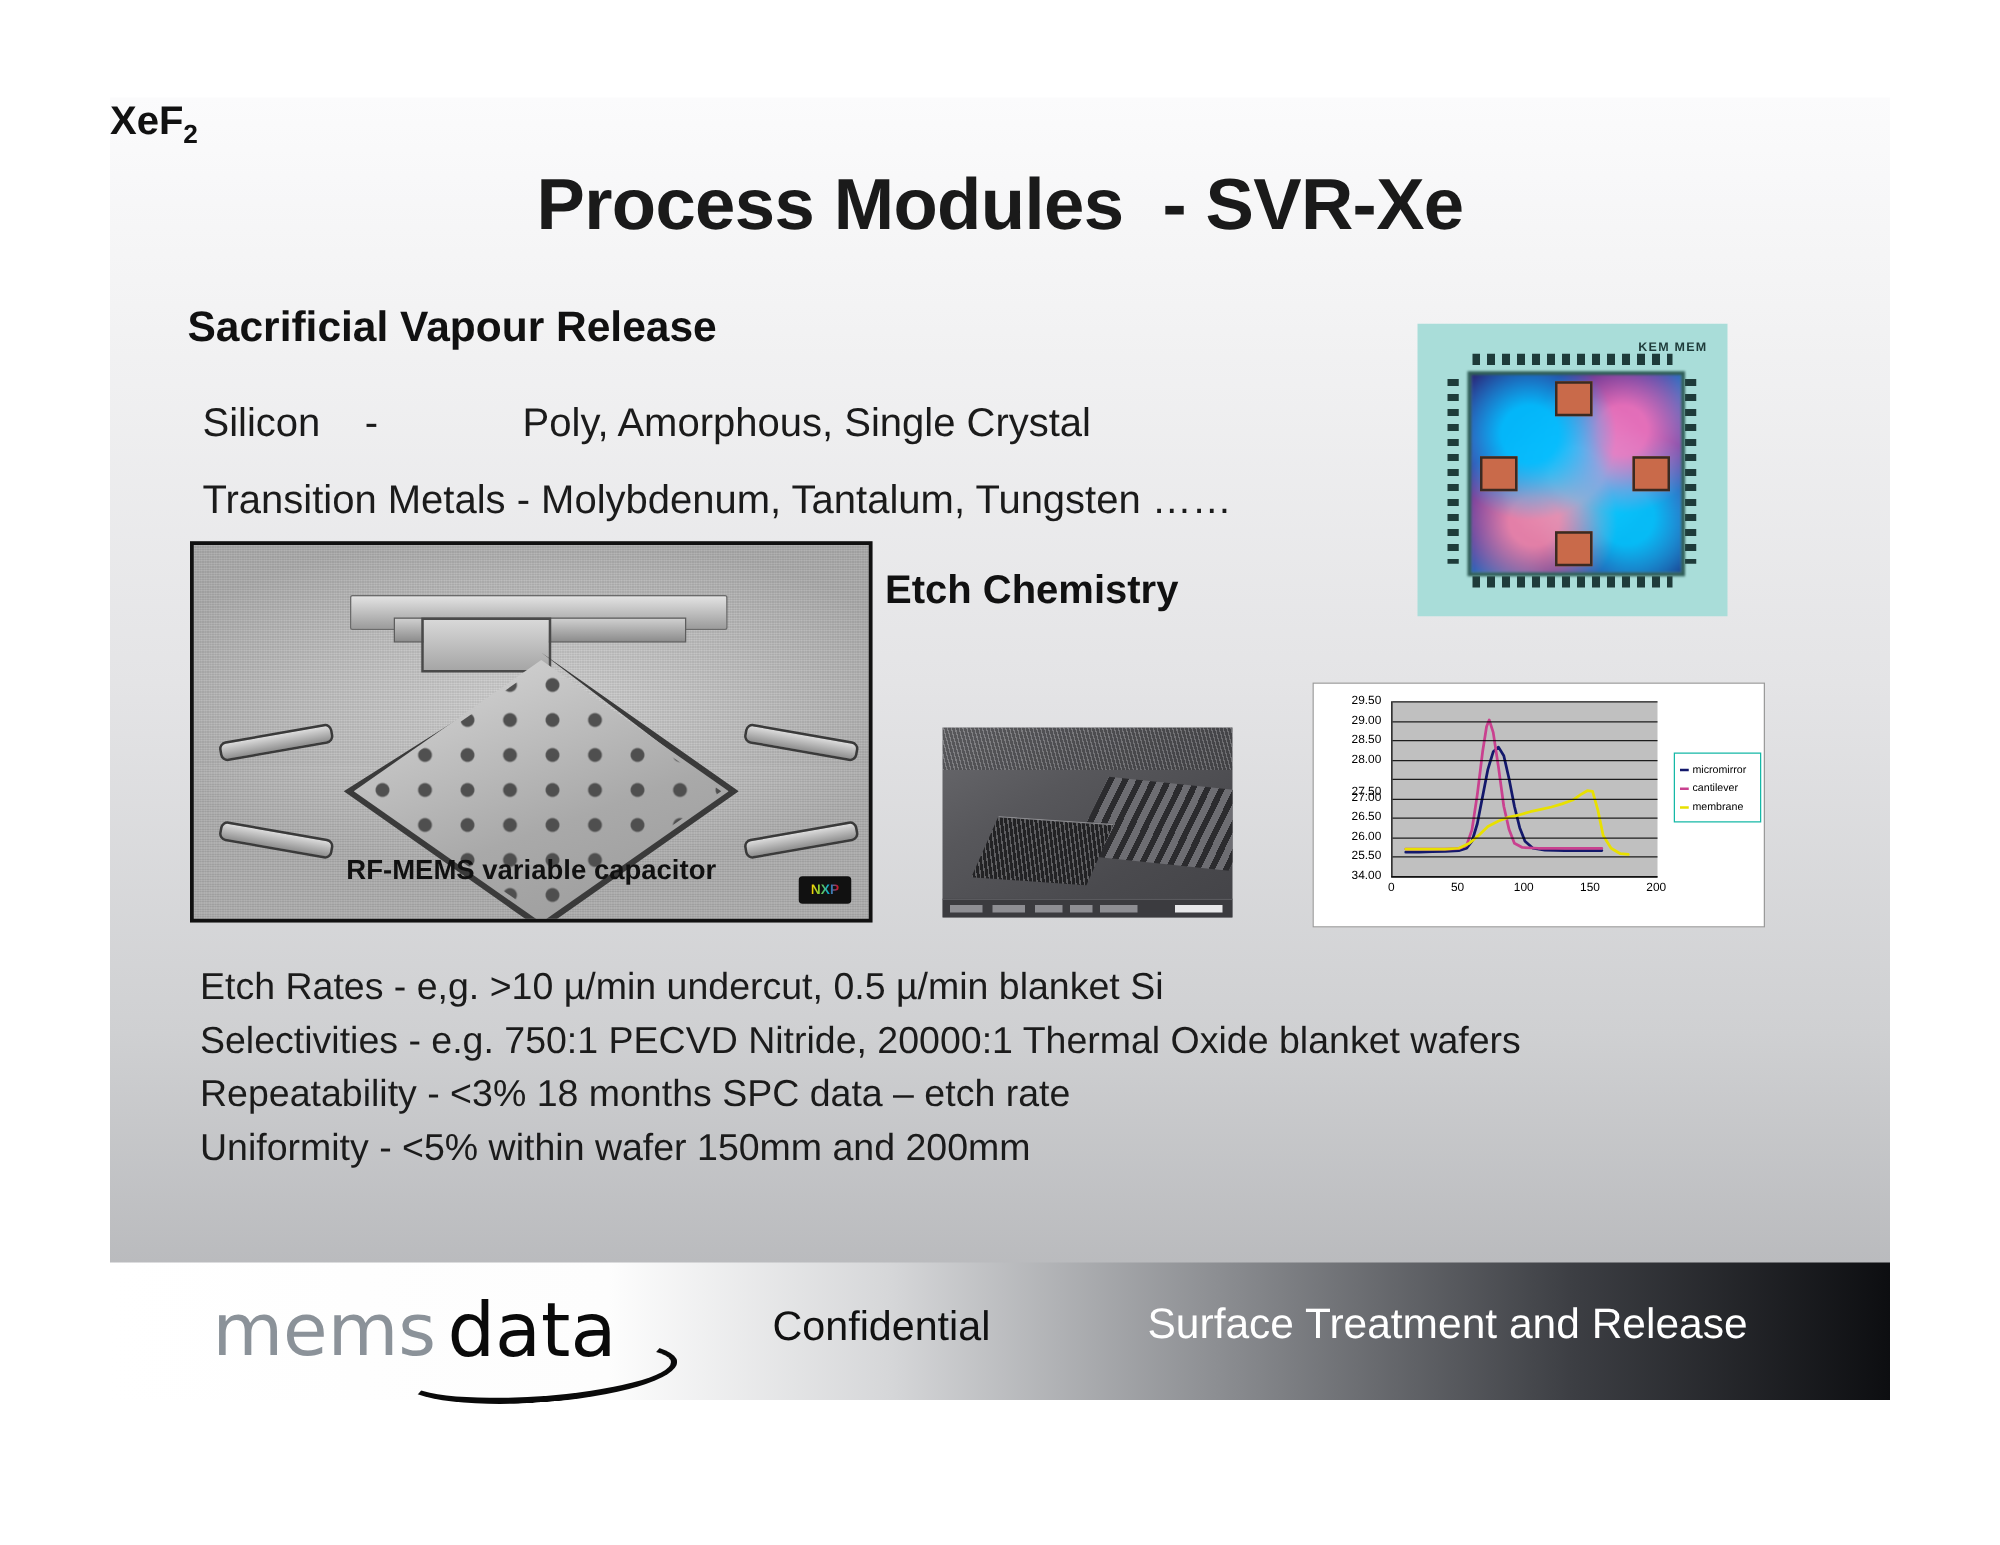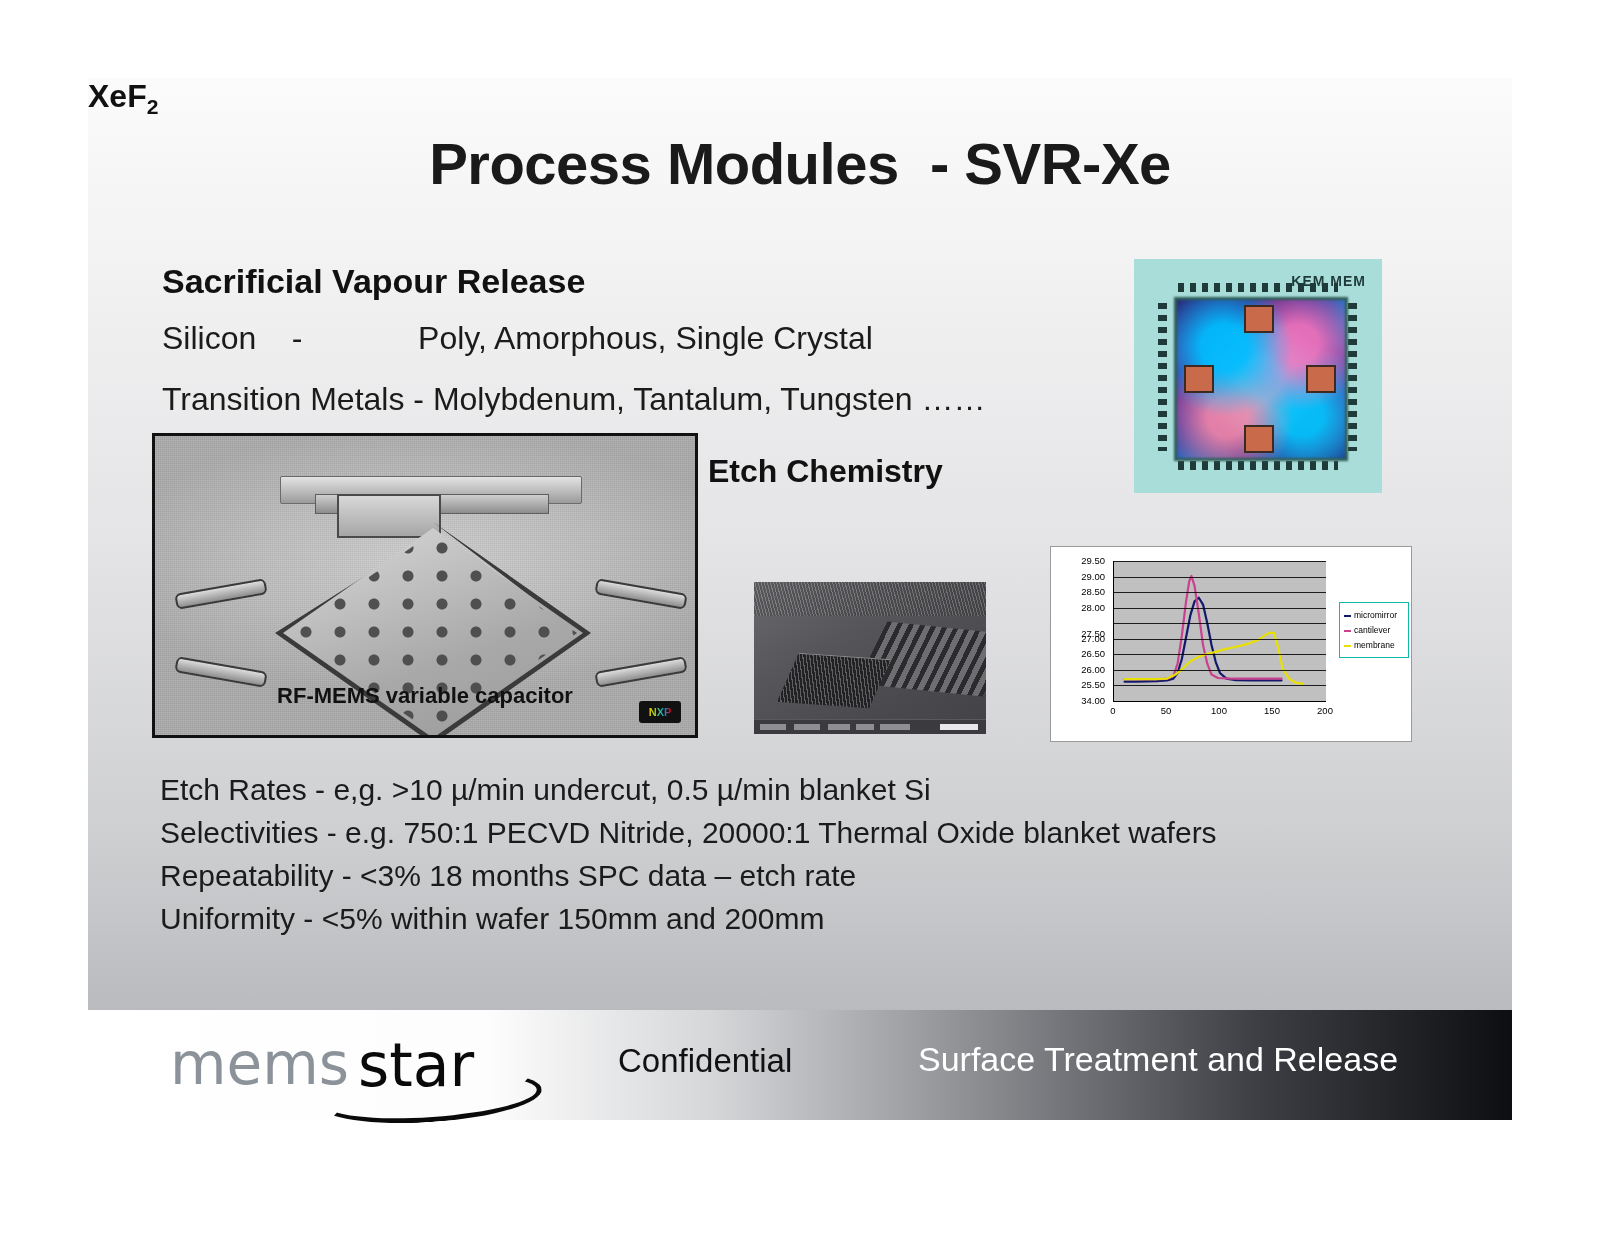--- a/index.html
+++ b/index.html
@@ -21,21 +21,21 @@
   }
 
   
   .hdg{
     position:absolute; font-weight:bold; color:#111; white-space:pre;
   }
   .bdy{
     position:absolute; color:#1b1b1b; white-space:pre;
   }
 
-  #sacrificial{ left:74px; top:165px; font-size:34px;margin-top:19px; }
+  #sacrificial{ left:62px; top:165px; font-size:34px; }
   #line-silicon{ left:74px; top:242px; font-size:32px; }
   #line-metals { left:74px; top:303px; font-size:32px; }
 
   #etch-chem{ left:620px; top:375px; font-size:32px; }
   #xef2{ left:740px; top:440px; font-size:32px; font-weight:bold; color:#111;}
   #xef2 sub{ font-size:21px; }
 
   
   #facts{
     position:absolute; left:72px; top:690px; width:1340px;
@@ -166,21 +166,21 @@
       linear-gradient(135deg,#2b1b6b,#1d3fa8 40%,#27b8e8 70%,#1d2d80);
     filter:blur(1px);
   }
   #chip .anchor{
     position:absolute; width:26px; height:24px; background:#c96a4a;
     border:2px solid #3a2a22;
   }
   #chip .pads{ position:absolute; background-image:repeating-linear-gradient(90deg,#1e3b3a 0 6px, rgba(0,0,0,0) 6px 12px); }
   #chip .padsv{ position:absolute; background-image:repeating-linear-gradient(180deg,#1e3b3a 0 6px, rgba(0,0,0,0) 6px 12px); }
   #chip .label{
-    position:absolute; right:16px; top:14px; font-size:14px; font-weight:bold;
+    position:absolute; right:16px; top:14px; font-size:10px; font-weight:bold;
     color:#1e3b3a; letter-spacing:1px;
   }
 
   
   #chartbox{
     position:absolute; left:962px; top:468px; width:362px; height:196px;
     background:#ffffff; border:1px solid #9a9a9a; box-sizing:border-box;
   }
   #plot{
     position:absolute; left:62px; top:14px; width:212px; height:140px;
@@ -332,18 +332,18 @@
     <div>Etch Rates - e,g. &gt;10 µ/min undercut, 0.5 µ/min blanket Si</div>
     <div>Selectivities - e.g. 750:1 PECVD Nitride, 20000:1 Thermal Oxide blanket wafers</div>
     <div>Repeatability - &lt;3% 18 months SPC data – etch rate</div>
     <div>Uniformity - &lt;5% within wafer 150mm and 200mm</div>
   </div>
 </div>
 
 <div id="footer">
   <div id="logo">
     <span class="mems">mems</span>
-    <span class="star">star</span>
+    <span class="star">data</span>
     <span class="swoosh"></span>
   </div>
   <div id="confidential">Confidential</div>
   <div id="tagline">Surface Treatment and Release</div>
 </div>
 
 </body></html>

